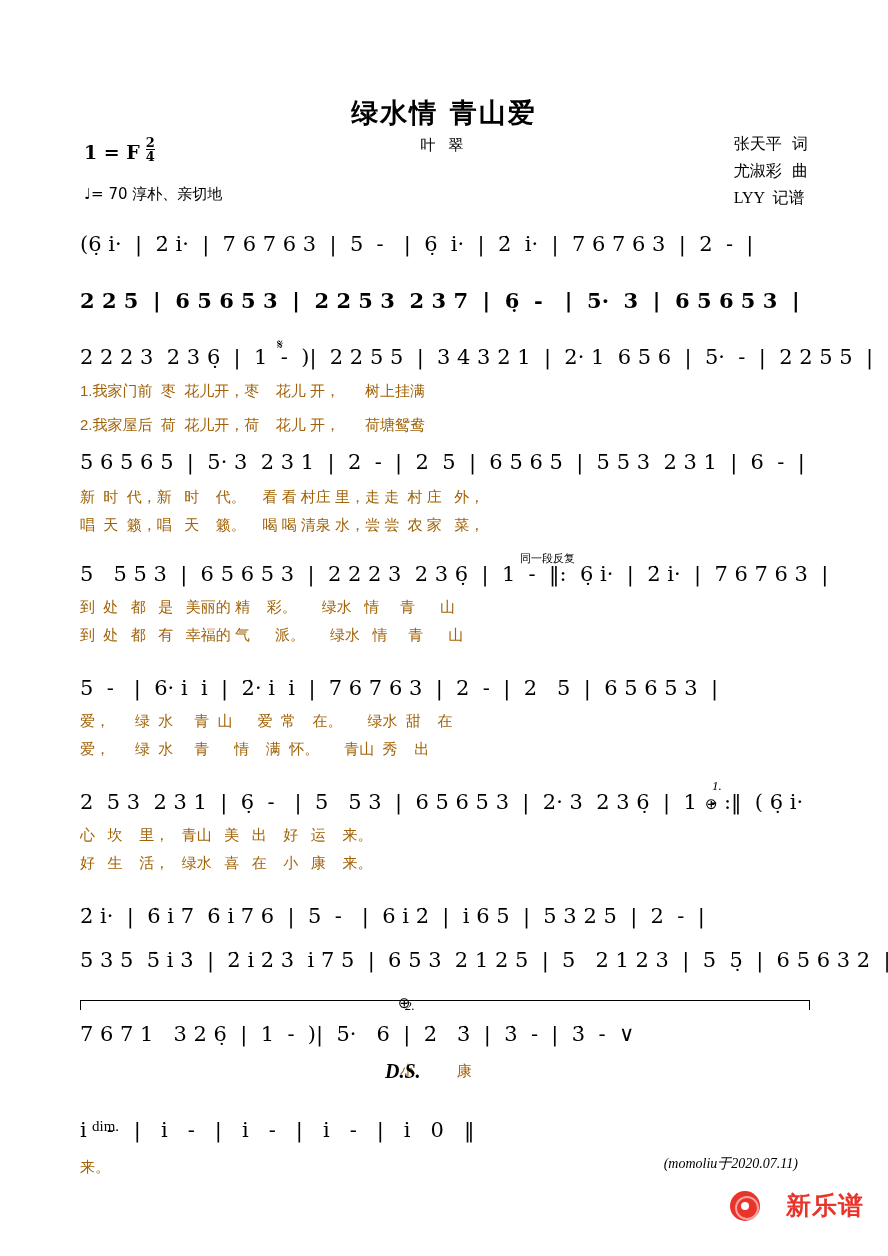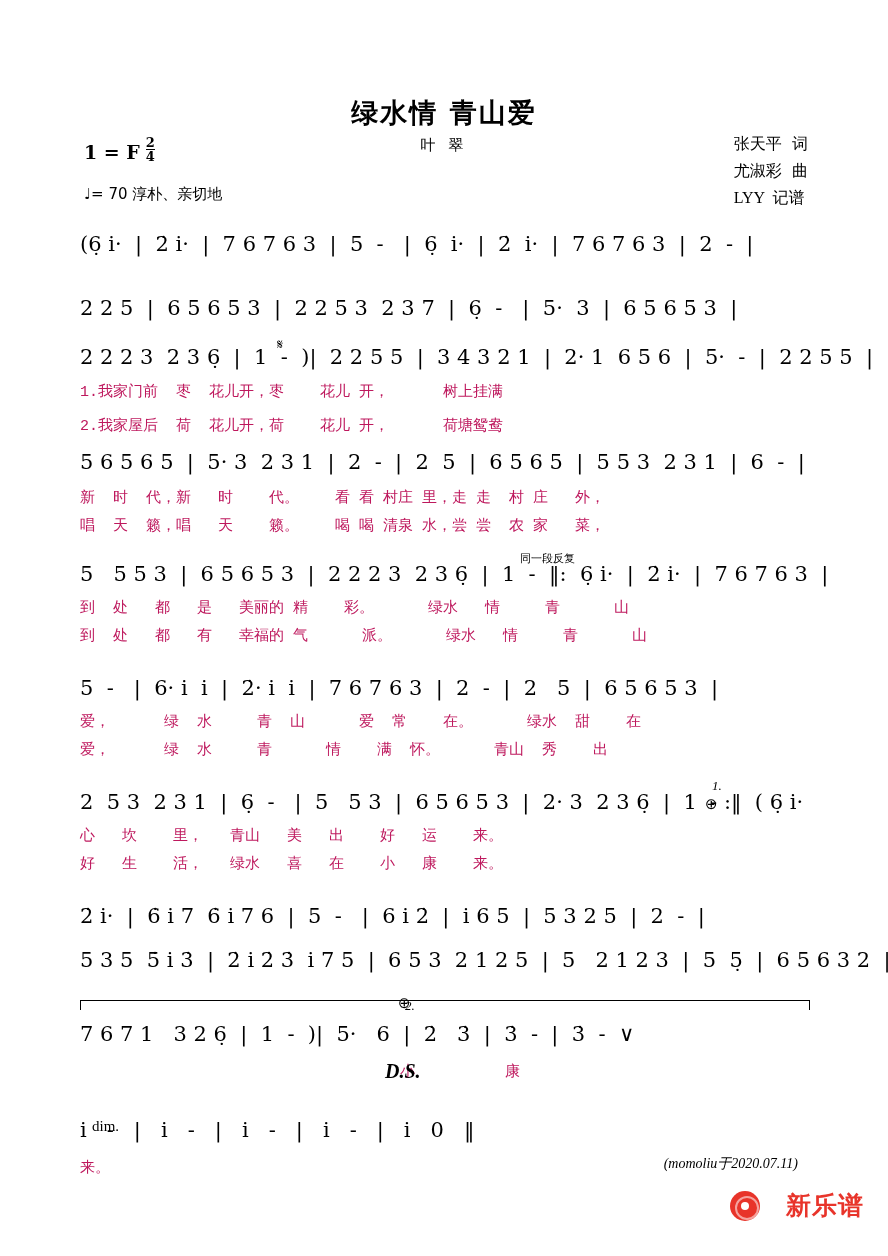--- a/index.html
+++ b/index.html
@@ -86,24 +86,24 @@
     font-family: "DejaVu Serif", serif;
     font-size: 21px;
     letter-spacing: 0px;
     white-space: pre;
     color: #000;
   }
   .lyricline {
     position: absolute;
     left: 80px;
     width: 760px;
-    font-family: Liberation Mono, monospace;
+    font-family: Liberation Sans, sans-serif;
     font-size: 15px;
     white-space: pre;
-    color: #be185d;
+    color: #a16207;
   }
   .smalltext {
     position: absolute;
     font-family: "DejaVu Sans", sans-serif;
     font-size: 11px;
     color: #000;
   }
   .italic {
     font-family: "Liberation Serif", serif;
     margin-top: 10px;
@@ -183,21 +183,21 @@
     <span class="note">♩</span><span>= 70  淳朴、亲切地</span>
   </div>
 
   <div class="credits">
     <div>张天平  词</div>
     <div>尤淑彩  曲</div>
     <div class="lyy">LYY  记谱</div>
   </div>
 
   <div class="sysline" style="top:232px;">(6̣ i·  |  2̇ i·  |  7 6 7 6 3  |  5  -   |  6̣  i·  |  2̇  i·  |  7 6 7 6 3  |  2  -  |</div>
-  <div class="sysline" style="top:296px;">2 2 5  |  6 5 6 5 3  |  2 2 5 3  2 3 7  |  6̣  -   |  5·  3  |  6 5 6 5 3  |</div>
+  <div class="sysline" style="top:288px;font-weight:bold;">2 2 5  |  6 5 6 5 3  |  2 2 5 3  2 3 7  |  6̣  -   |  5·  3  |  6 5 6 5 3  |</div>
   <div class="sysline" style="top:345px;">2 2 2 3  2 3 6̣  |  1  -  )|  2 2 5 5  |  3 4 3 2 1  |  2· 1  6 5 6  |  5·  -  |  2 2 5 5  |</div>
   <div class="sysline" style="top:450px;">5 6 5 6 5  |  5· 3  2 3 1  |  2  -  |  2  5  |  6 5 6 5  |  5 5 3  2 3 1  |  6  -  |</div>
   <div class="sysline" style="top:562px;text-align:right;">5   5 5 3  |  6 5 6 5 3  |  2 2 2 3  2 3 6̣  |  1  -  ‖:  6̣ i·  |  2̇ i·  |  7 6 7 6 3  |</div>
   <div class="sysline" style="top:676px;">5  -   |  6· i  i  |  2̇· i  i  |  7 6 7 6 3  |  2  -  |  2   5  |  6 5 6 5 3  |</div>
   <div class="sysline" style="top:790px;">2  5 3  2 3 1  |  6̣  -   |  5   5 3  |  6 5 6 5 3  |  2· 3  2 3 6̣  |  1  - :‖  ( 6̣ i· </div>
   <div class="sysline" style="top:904px;">2̇ i·  |  6̇ i 7  6̇ i 7 6  |  5  -   |  6 i 2̇  |  i 6 5  |  5 3 2 5  |  2  -  |</div>
   <div class="sysline" style="top:948px;">5 3 5  5̇ i 3̇  |  2̇ i 2̇ 3̇  i 7 5  |  6 5 3  2 1 2 5  |  5   2 1 2 3  |  5  5̣  |  6 5 6 3 2  |</div>
   <div class="sysline" style="top:1022px;">7 6 7 1   3 2 6̣  |  1  -  )|  5·   6  |  2̇   3̇  |  3̇  -  |  3̇  -  ∨</div>
   <div class="sysline" style="top:1118px;">i   -   |   i   -   |   i   -   |   i   -   |   i   0   ‖</div>
 

